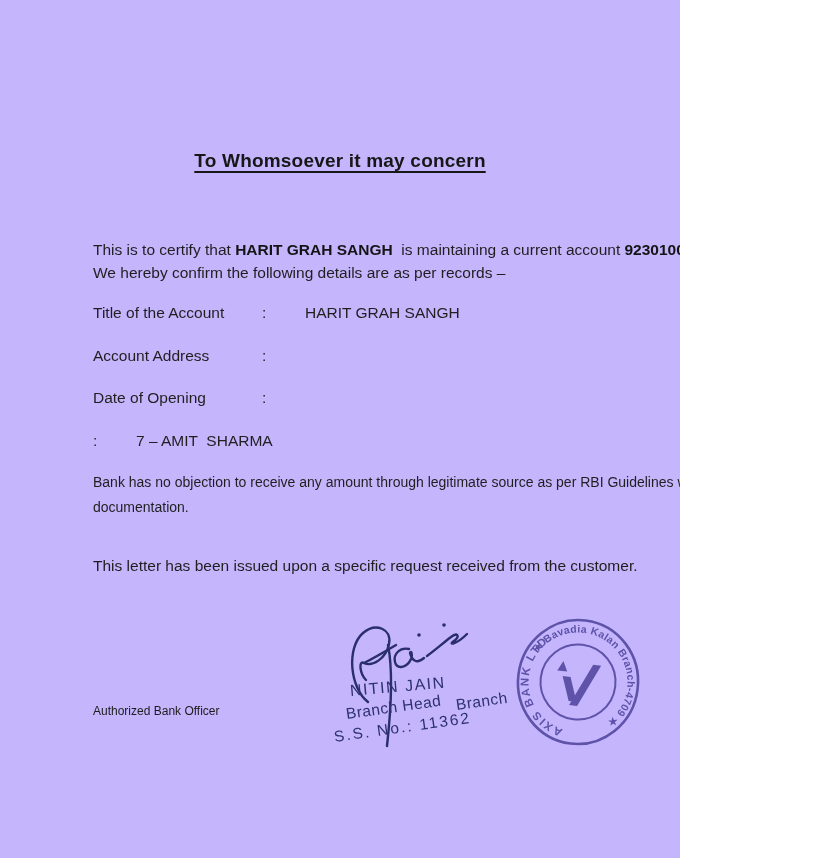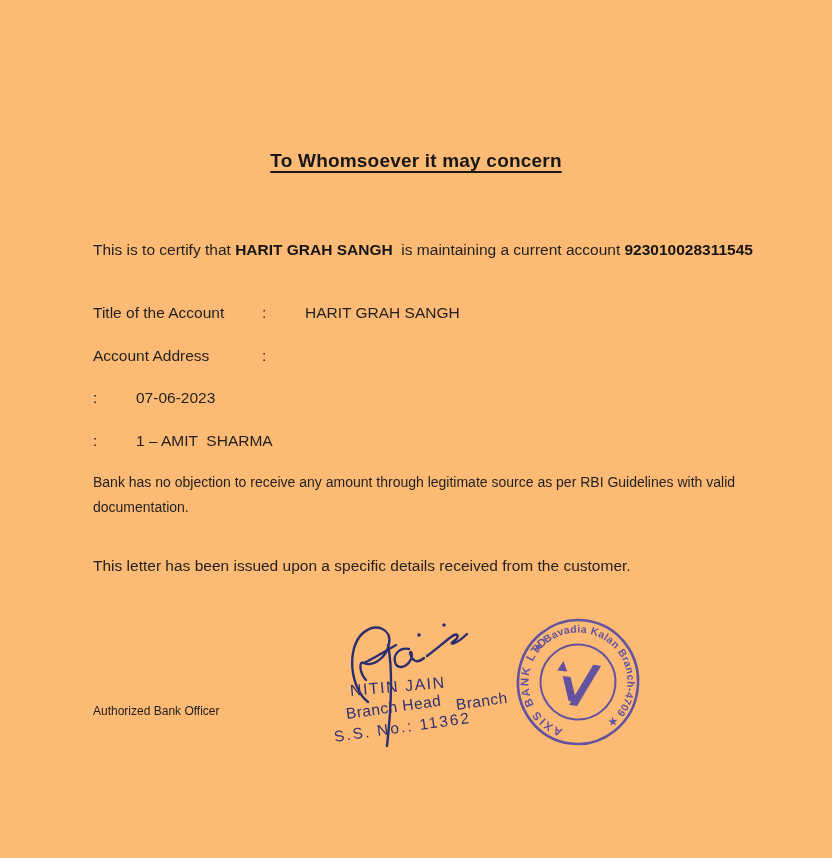--- a/index.html
+++ b/index.html
@@ -1,21 +1,21 @@
 <!DOCTYPE html>
 <html><head>
 <meta charset="utf-8">
 <style>
   * { margin: 0; padding: 0; box-sizing: border-box; }
   html, body { background: #ffffff; }
   .page {
     position: relative;
-    width: 832px;
+    width: 680px;
     height: 858px;
-    background: #fdba74;
+    background: #c4b5fd;
     font-family: "Liberation Sans", sans-serif;
     color: #1f1f1f;
     overflow: hidden;
   }
   .ws-pre { white-space: pre-wrap; }
 
   .doc-title {
     position: absolute;
     left: 0; right: 0; top: 150px;
     text-align: center;
@@ -110,45 +110,46 @@
 </style>
 </head>
 <body>
 
 <div class="page">
 
   <div class="doc-title">To Whomsoever it may concern</div>
 
   <p class="intro">
     <span class="ws-pre">This is to certify that </span><b class="ws-pre">HARIT GRAH SANGH</b><span class="ws-pre">  is maintaining a current account </span><b>923010028311545</b><br>
+    <span>We hereby confirm the following details are as per records –</span>
   </p>
 
   <div class="details">
     <div class="detail-row">
       <span class="detail-label">Title of the Account</span>
       <span class="detail-sep">:</span>
       <span class="detail-value ws-pre">HARIT GRAH SANGH</span>
     </div>
     <div class="detail-row">
       <span class="detail-label">Account Address</span>
       <span class="detail-sep">:</span>
     </div>
     <div class="detail-row">
+      <span class="detail-label">Date of Opening</span>
       <span class="detail-sep">:</span>
-      <span class="detail-value ws-pre">07-06-2023</span>
     </div>
     <div class="detail-row">
       <span class="detail-sep">:</span>
-      <span class="detail-value ws-pre">1 – AMIT  SHARMA</span>
+      <span class="detail-value ws-pre">7 – AMIT  SHARMA</span>
     </div>
   </div>
 
   <p class="note1">Bank has no objection to receive any amount through legitimate source as per RBI Guidelines with valid documentation.</p>
 
-  <p class="note2">This letter has been issued upon a specific details received from the customer.</p>
+  <p class="note2">This letter has been issued upon a specific request received from the customer.</p>
 
   <div class="officer-label">Authorized Bank Officer</div>
 
   <svg class="signature-svg" viewBox="0 0 150 142" aria-hidden="true">
     <g fill="none" stroke="#2b2e6e" stroke-width="2.4" stroke-linecap="round" stroke-linejoin="round">
       <path d="M 38,94 C 20,80 16,40 33,25 C 46,14 62,21 59,36 C 56,51 42,59 34,55 C 28,52 30,66 36,72"></path>
       <path d="M 34,55 C 44,50 56,43 66,37"></path>
       <path d="M 79,41 C 70,39 63,46 65,54 C 67,62 77,60 81,51 C 83,46 81,42 80,45 C 82,53 87,56 94,50"></path>
       <path d="M 97,48 C 104,43 112,36 121,29 C 127,24 131,28 124,33 C 117,38 127,36 137,26"></path>
       <path d="M 58,37 C 63,62 61,102 57,138"></path>

